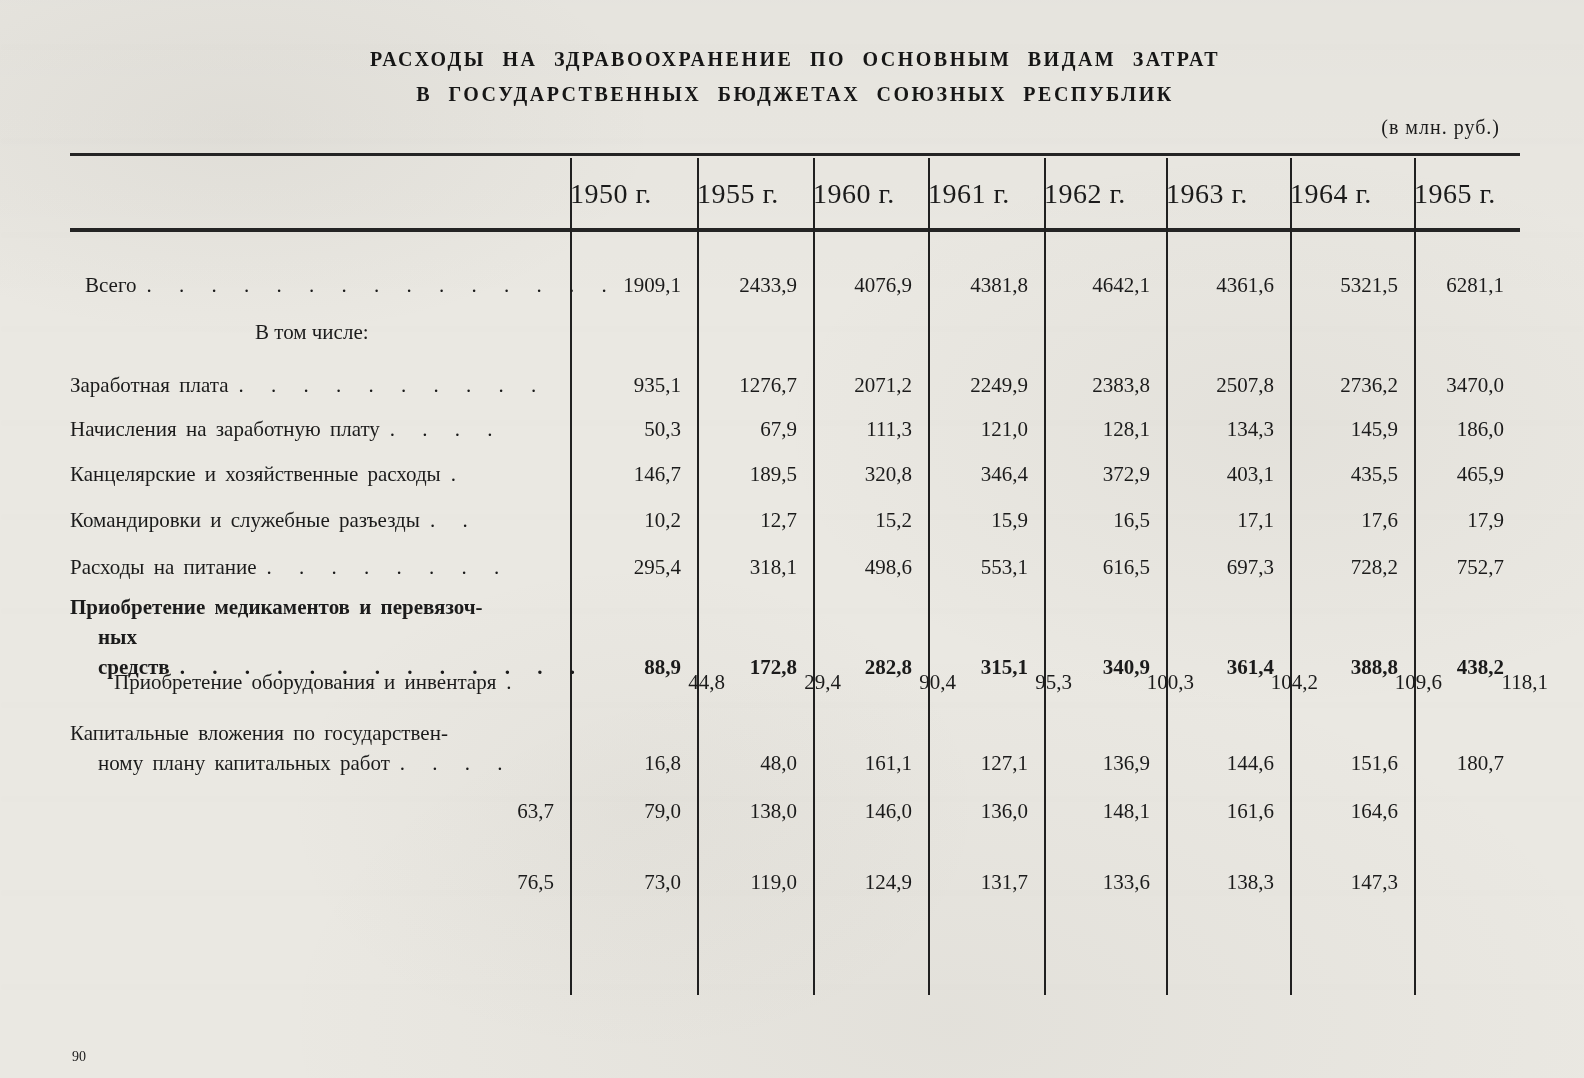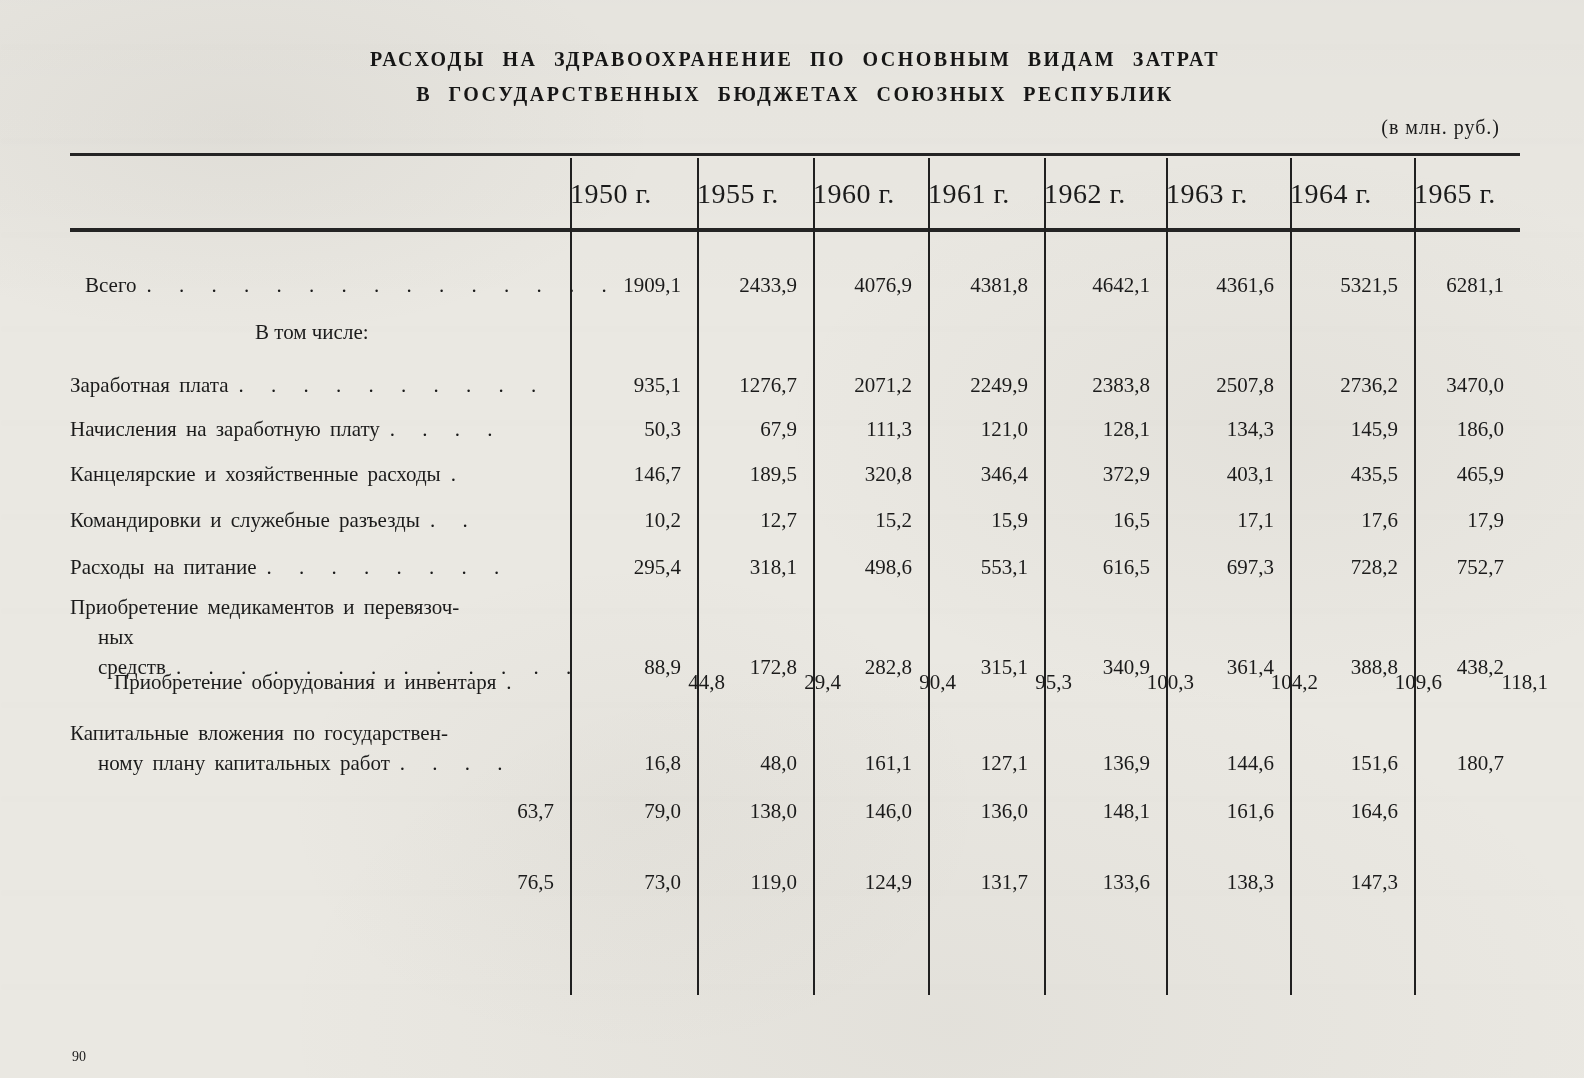--- a/index.html
+++ b/index.html
@@ -141,21 +141,21 @@
       <div class="lcell"><span>Расходы на питание</span><span class="dots">. . . . . . . .</span></div>
       <div class="vcell">295,4</div>
       <div class="vcell">318,1</div>
       <div class="vcell">498,6</div>
       <div class="vcell">553,1</div>
       <div class="vcell">616,5</div>
       <div class="vcell">697,3</div>
       <div class="vcell">728,2</div>
       <div class="vcell">752,7</div>
     </div>
-    <div class="grid-row trow" style="top: 592px;">
+    <div class="grid-row trow" style="top: 592px; font-weight: bold;">
       <div class="lcell"><span>Приобретение медикаментов и перевязоч-</span><span class="l2"><span>ных средств</span><span class="dots">. . . . . . . . . . . . .</span></span></div>
       <div class="vcell">88,9</div>
       <div class="vcell">172,8</div>
       <div class="vcell">282,8</div>
       <div class="vcell">315,1</div>
       <div class="vcell">340,9</div>
       <div class="vcell">361,4</div>
       <div class="vcell">388,8</div>
       <div class="vcell">438,2</div>
     </div>

